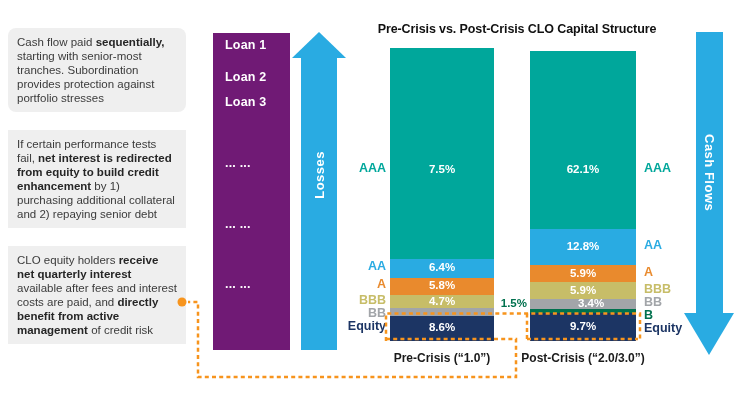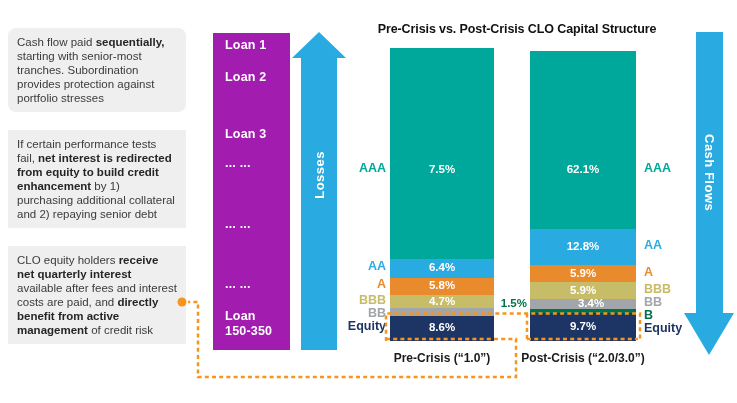--- a/index.html
+++ b/index.html
@@ -3,21 +3,21 @@
 <meta charset="utf-8">
 <style>
   html,body{margin:0;padding:0;background:#fff;}
   .canvas{position:relative;width:737px;height:403px;background:#ffffff;
           font-family:"Liberation Sans",sans-serif;overflow:hidden;}
   
   .note{position:absolute;left:8px;width:178px;background:#efefef;color:#3b3b3b;
         font-size:11.5px;line-height:14px;padding:7px 9px;box-sizing:border-box;}
   .note b{color:#262626;}
   
-  .loan-col{position:absolute;left:213px;top:33px;width:77px;height:317px;background:#a21caf;}
+  .loan-col{position:absolute;left:213px;top:33px;width:77px;height:317px;background:#701a75;}
   .loan-item{position:absolute;left:12px;width:58px;color:#ffffff;font-weight:bold;
              font-size:12.5px;line-height:15px;letter-spacing:.2px;}
   
   .arrow{position:absolute;}
   .tri-up{width:0;height:0;border-left:27px solid transparent;border-right:27px solid transparent;
           border-bottom:26px solid #29abe2;}
   .shaft-up{width:36px;height:292px;margin:0 auto;background:#29abe2;
             display:flex;align-items:center;justify-content:center;}
   .tri-down{width:0;height:0;border-left:25px solid transparent;border-right:25px solid transparent;
             border-top:42px solid #29abe2;}
@@ -46,25 +46,24 @@
 
   <div id="annotation-column">
       <div class="note" style="top: 28px; border-radius: 8px;"><span>Cash flow paid </span><b>sequentially,</b><span> starting with senior-most tranches. Subordination provides protection against portfolio stresses</span></div>
       <div class="note" style="top: 130px;"><span>If certain performance tests fail, </span><b>net interest is redirected from equity to build credit enhancement</b><span> by 1) purchasing additional collateral and 2) repaying senior debt</span></div>
       <div class="note" style="top: 246px;"><span>CLO equity holders </span><b>receive net quarterly interest</b><span> available after fees and interest costs are paid, and </span><b>directly benefit from active management</b><span> of credit risk</span></div>
     </div>
 
   <div class="loan-col" id="loan-col">
       <div class="loan-item" style="top: 5px;">Loan 1</div>
       <div class="loan-item" style="top: 37px;">Loan 2</div>
-      <div class="loan-item" style="top: 62px; margin-top: 32px;">Loan 3</div>
+      <div class="loan-item" style="top: 62px;">Loan 3</div>
       <div class="loan-item" style="top: 123px;">... ...</div>
       <div class="loan-item" style="top: 184px;">... ...</div>
       <div class="loan-item" style="top: 244px;">... ...</div>
-      <div class="loan-item" style="top: 276px;">Loan 150-350</div>
     </div>
 
   <div class="arrow" style="left:292px;top:32px;width:54px;height:318px;">
     <div class="tri-up"></div>
     <div class="shaft-up">
       <span class="vlabel read-up">Losses</span>
     </div>
   </div>
 
   <div class="chart-title">Pre-Crisis vs. Post-Crisis CLO Capital Structure</div>

